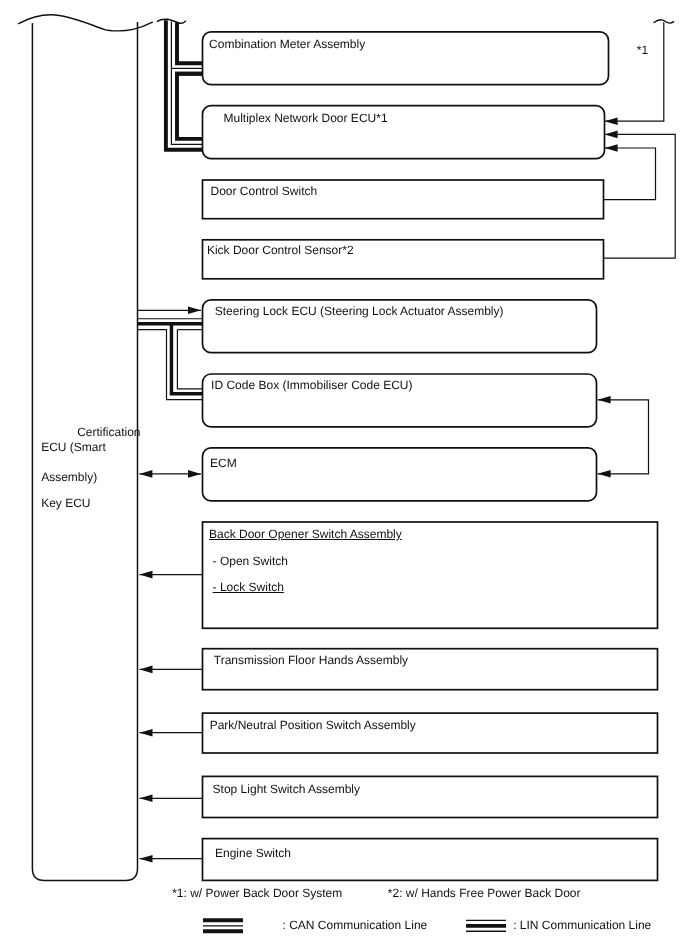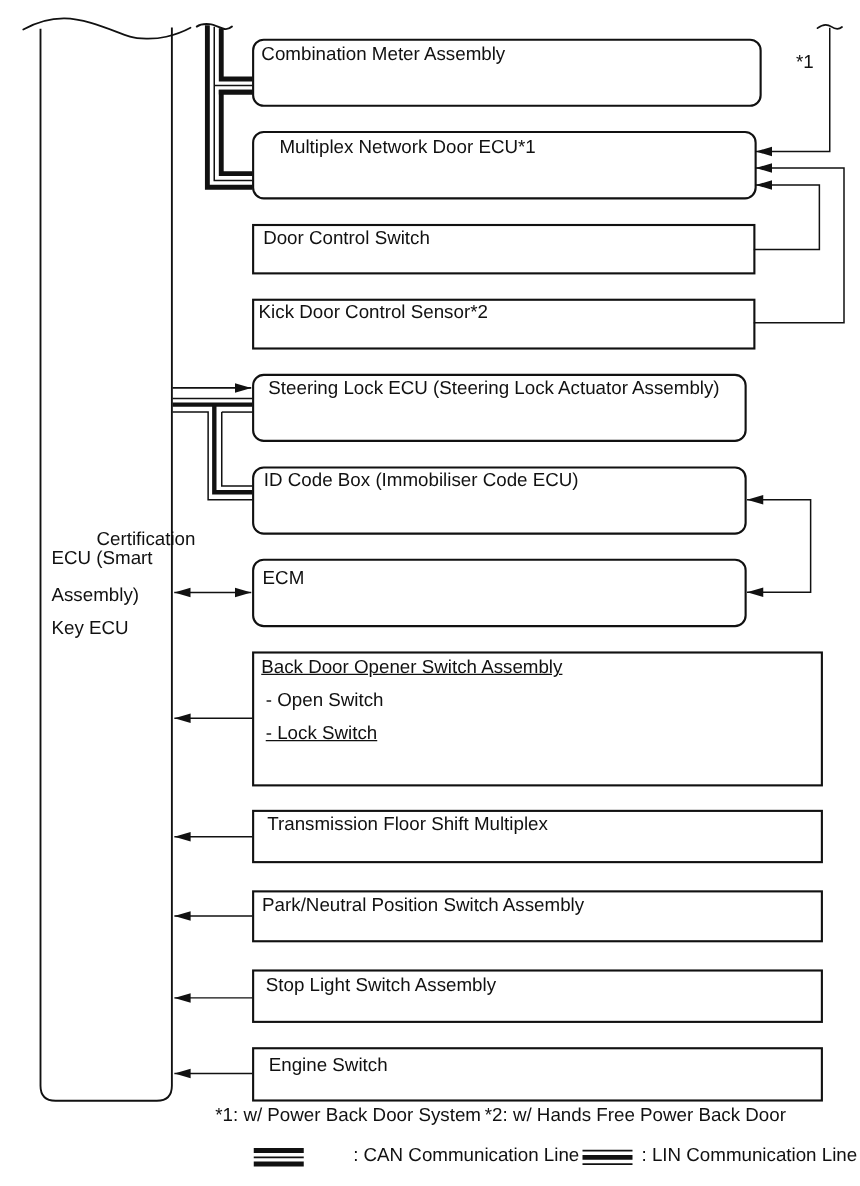--- a/index.html
+++ b/index.html
@@ -1,20 +1,20 @@
 <!DOCTYPE html>
 <html><head>
 <meta charset="utf-8">
 <style>
   html,body{margin:0;padding:0;background:#ffffff;}
   *{-webkit-font-smoothing:antialiased;text-rendering:geometricPrecision;}
   body{width:688px;height:949px;font-family:"Liberation Sans",sans-serif;}
   #root{position:relative;width:688px;height:949px;overflow:hidden;background:#fff;}
   svg.layer{position:absolute;left:0;top:0;width:688px;height:949px;}
-  .txt{position:absolute;font-size:15px;line-height:14px;color:#111111;white-space:pre;}
+  .txt{position:absolute;font-size:12px;line-height:14px;color:#111111;white-space:pre;}
 </style>
 </head>
 <body>
 
 <div id="root">
   <svg class="layer" id="svg-layer" viewBox="0 0 688 949">
       <g>
         <rect x="202.5" y="31.8" width="406" height="52.8" rx="8.5" ry="8.5" fill="none" stroke="#111111" stroke-width="1.7"></rect>
       </g>
       <g>
@@ -113,21 +113,21 @@
       <div class="txt" style="left: 209.1px; top: 36.8px;">Combination Meter Assembly</div>
       <div class="txt" style="left: 211.5px; top: 110.5px; padding-left: 12px;">Multiplex Network Door ECU*1</div>
       <div class="txt" style="left: 210.5px; top: 184.2px;">Door Control Switch</div>
       <div class="txt" style="left: 206.9px; top: 243.2px;">Kick Door Control Sensor*2</div>
       <div class="txt" style="left: 214.7px; top: 304.2px;">Steering Lock ECU (Steering Lock Actuator Assembly)</div>
       <div class="txt" style="left: 211.1px; top: 378.4px;">ID Code Box (Immobiliser Code ECU)</div>
       <div class="txt" style="left: 210.1px; top: 455.7px;">ECM</div>
       <div class="txt" style="left: 209px; top: 527.3px; text-decoration: underline;">Back Door Opener Switch Assembly</div>
       <div class="txt" style="left: 212.6px; top: 553.5px;">- Open Switch</div>
       <div class="txt" style="left: 212.6px; top: 579.7px; text-decoration: underline;">- Lock Switch</div>
-      <div class="txt" style="left: 213.8px; top: 653.4px;">Transmission Floor Shift Multiplex</div>
+      <div class="txt" style="left: 213.8px; top: 653.4px;">Transmission Floor Hands Assembly</div>
       <div class="txt" style="left: 209.7px; top: 718.4px;">Park/Neutral Position Switch Assembly</div>
       <div class="txt" style="left: 212.6px; top: 782.4px;">Stop Light Switch Assembly</div>
       <div class="txt" style="left: 215px; top: 845.5px;">Engine Switch</div>
       <div class="txt" style="left: 41.2px; top: 425.4px; margin-left: 36px;">Certification</div>
       <div class="txt" style="left: 41.2px; top: 440.25px;">ECU (Smart</div>
       <div class="txt" style="left: 41.2px; top: 455.1px; margin-top: 41px;">Key ECU</div>
       <div class="txt" style="left: 41.2px; top: 469.95px;">Assembly)</div>
       <div class="txt" style="left: 636.8px; top: 43px;">*1</div>
       <div class="txt" style="left: 172.2px; top: 886.4px;">*1: w/ Power Back Door System</div>
       <div class="txt" style="left: 387.8px; top: 886.4px;">*2: w/ Hands Free Power Back Door</div>

